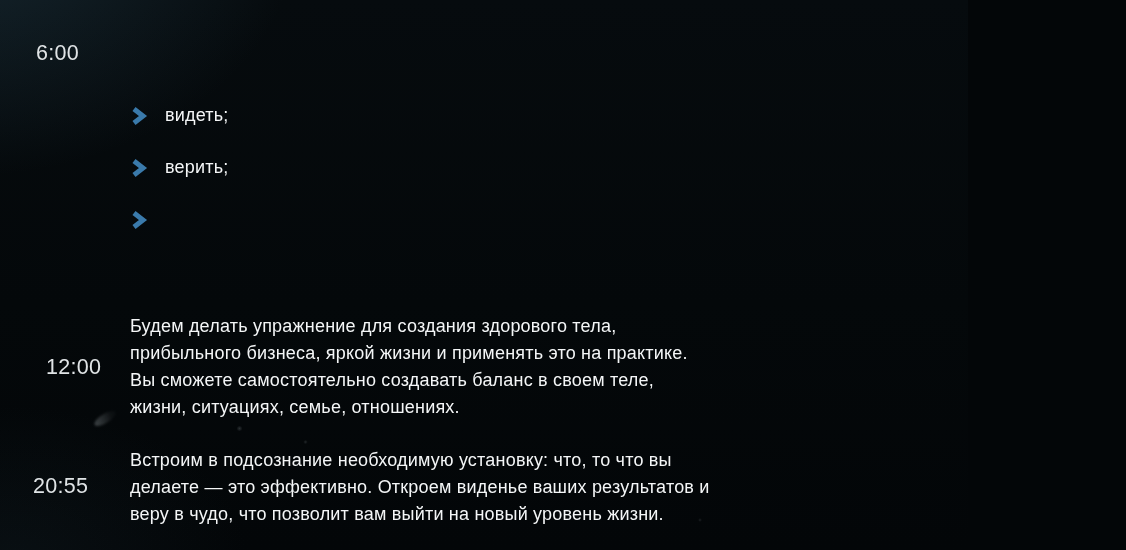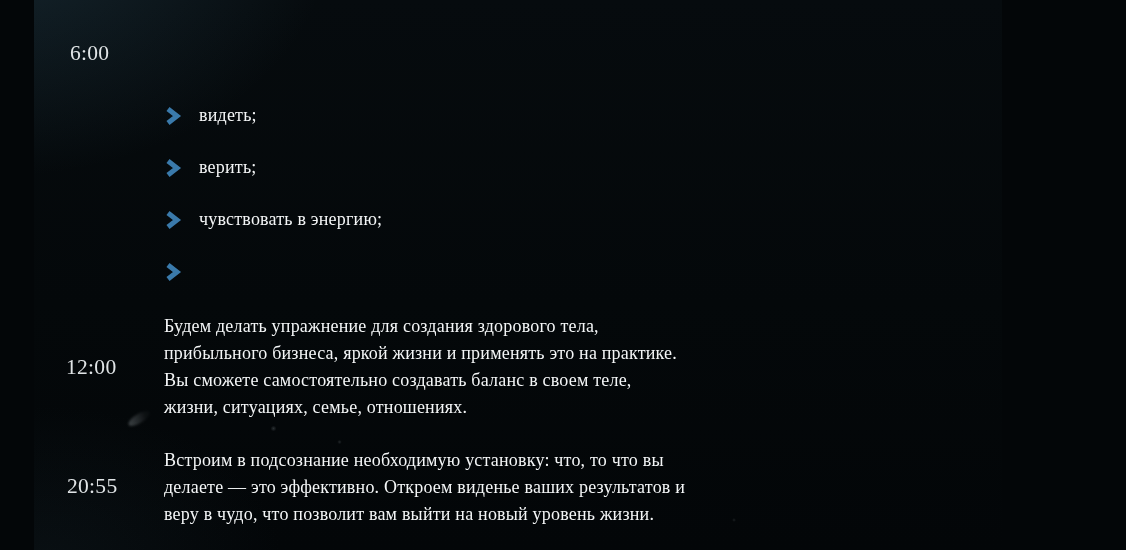--- a/index.html
+++ b/index.html
@@ -5,27 +5,26 @@
   html, body {
     margin: 0;
     padding: 0;
     background: #030608;
   }
   .stage {
     position: relative;
     width: 968px;
     height: 550px;
     overflow: hidden;
-    font-family: Liberation Serif, serif;
+    font-family: Liberation Sans, sans-serif;
     background-color: #04080a;
     background-image:
       radial-gradient(520px 380px at -40px -70px, rgba(44, 76, 92, 0.42), rgba(44, 76, 92, 0) 65%),
       radial-gradient(340px 220px at 10px 560px, rgba(32, 52, 62, 0.20), rgba(32,52,62,0) 70%),
       linear-gradient(180deg, #060b0e 0%, #04080a 55%, #030608 100%);
-    margin-left: 34px;
   }
 
   
   .particle {
     position: absolute;
     pointer-events: none;
     border-radius: 50%;
   }
   .comet {
     left: 93px; top: 414px;
@@ -43,21 +42,21 @@
     background: radial-gradient(circle, rgba(120,130,135,0.20), transparent 70%); }
 
   .time {
     position: absolute;
     color: #e0e4e6;
     font-size: 21.5px;
     font-weight: 400;
     letter-spacing: 0.3px;
   }
   .time-6  { left: 36px; top: 41px; }
-  .time-12 { left: 32px; top: 355px; }
+  .time-12 { left: 46px; top: 355px; }
   .time-20 { left: 33px; top: 474px; }
 
   .para {
     position: absolute;
     left: 130px;
     width: 680px;
     color: #f4f6f7;
     font-size: 18px;
     line-height: 27px;
     letter-spacing: 0.2px;
@@ -137,28 +136,20 @@
           </svg>
       </span>
       <span class="bullet-label">верить;</span>
     </div>
     <div class="bullet-row">
       <span class="bullet-icon">
         <svg width="18" height="18" viewBox="0 0 18 18">
             <path d="M4 2 L13 9 L4 16" fill="none" stroke="#3a7aab" stroke-width="5" stroke-linejoin="miter"></path>
           </svg>
       </span>
-      <span class="bullet-label">чувствовать в энергию;</span>
-    </div>
-    <div class="bullet-row">
-      <span class="bullet-icon">
-        <svg width="18" height="18" viewBox="0 0 18 18">
-            <path d="M4 2 L13 9 L4 16" fill="none" stroke="#3a7aab" stroke-width="5" stroke-linejoin="miter"></path>
-          </svg>
-      </span>
     </div>
   </div>
 
   <div class="para para-2">Будем делать упражнение для создания здорового тела,
 прибыльного бизнеса, яркой жизни и применять это на практике.
 Вы сможете самостоятельно создавать баланс в своем теле,
 жизни, ситуациях, семье, отношениях.</div>
 
   <div class="para para-3">Встроим в подсознание необходимую установку: что, то что вы
 делаете — это эффективно. Откроем виденье ваших результатов и

